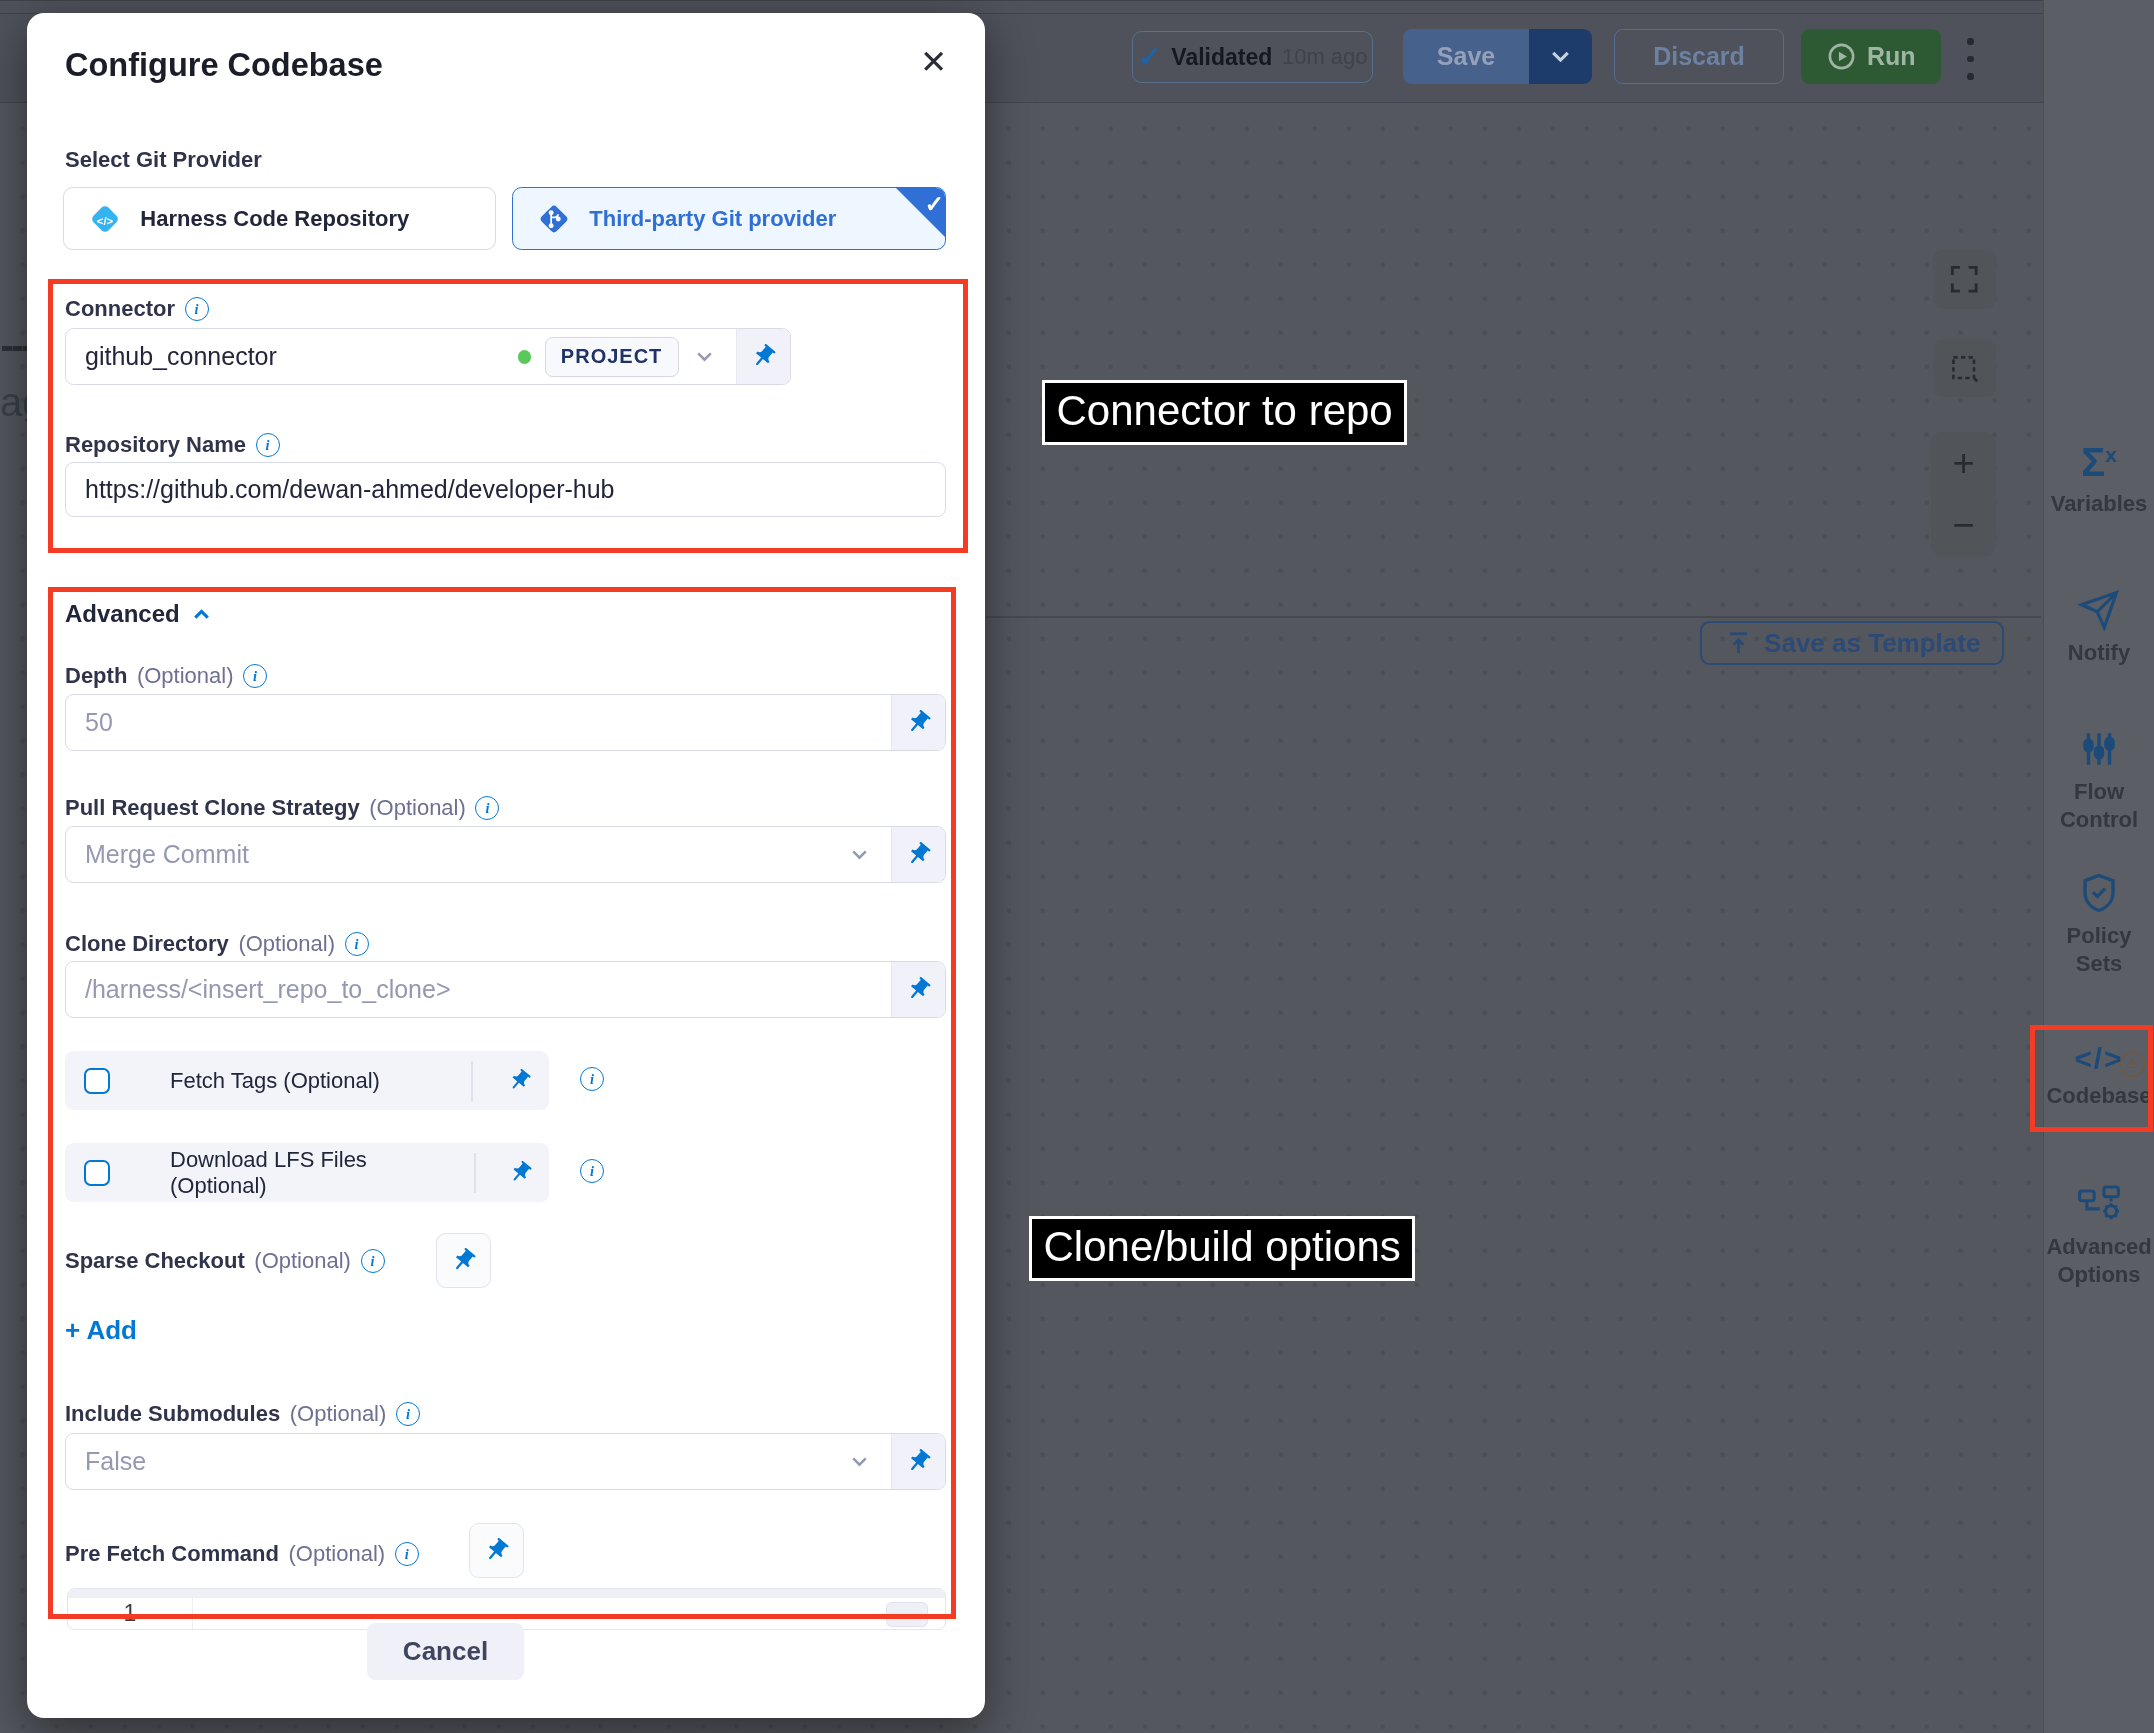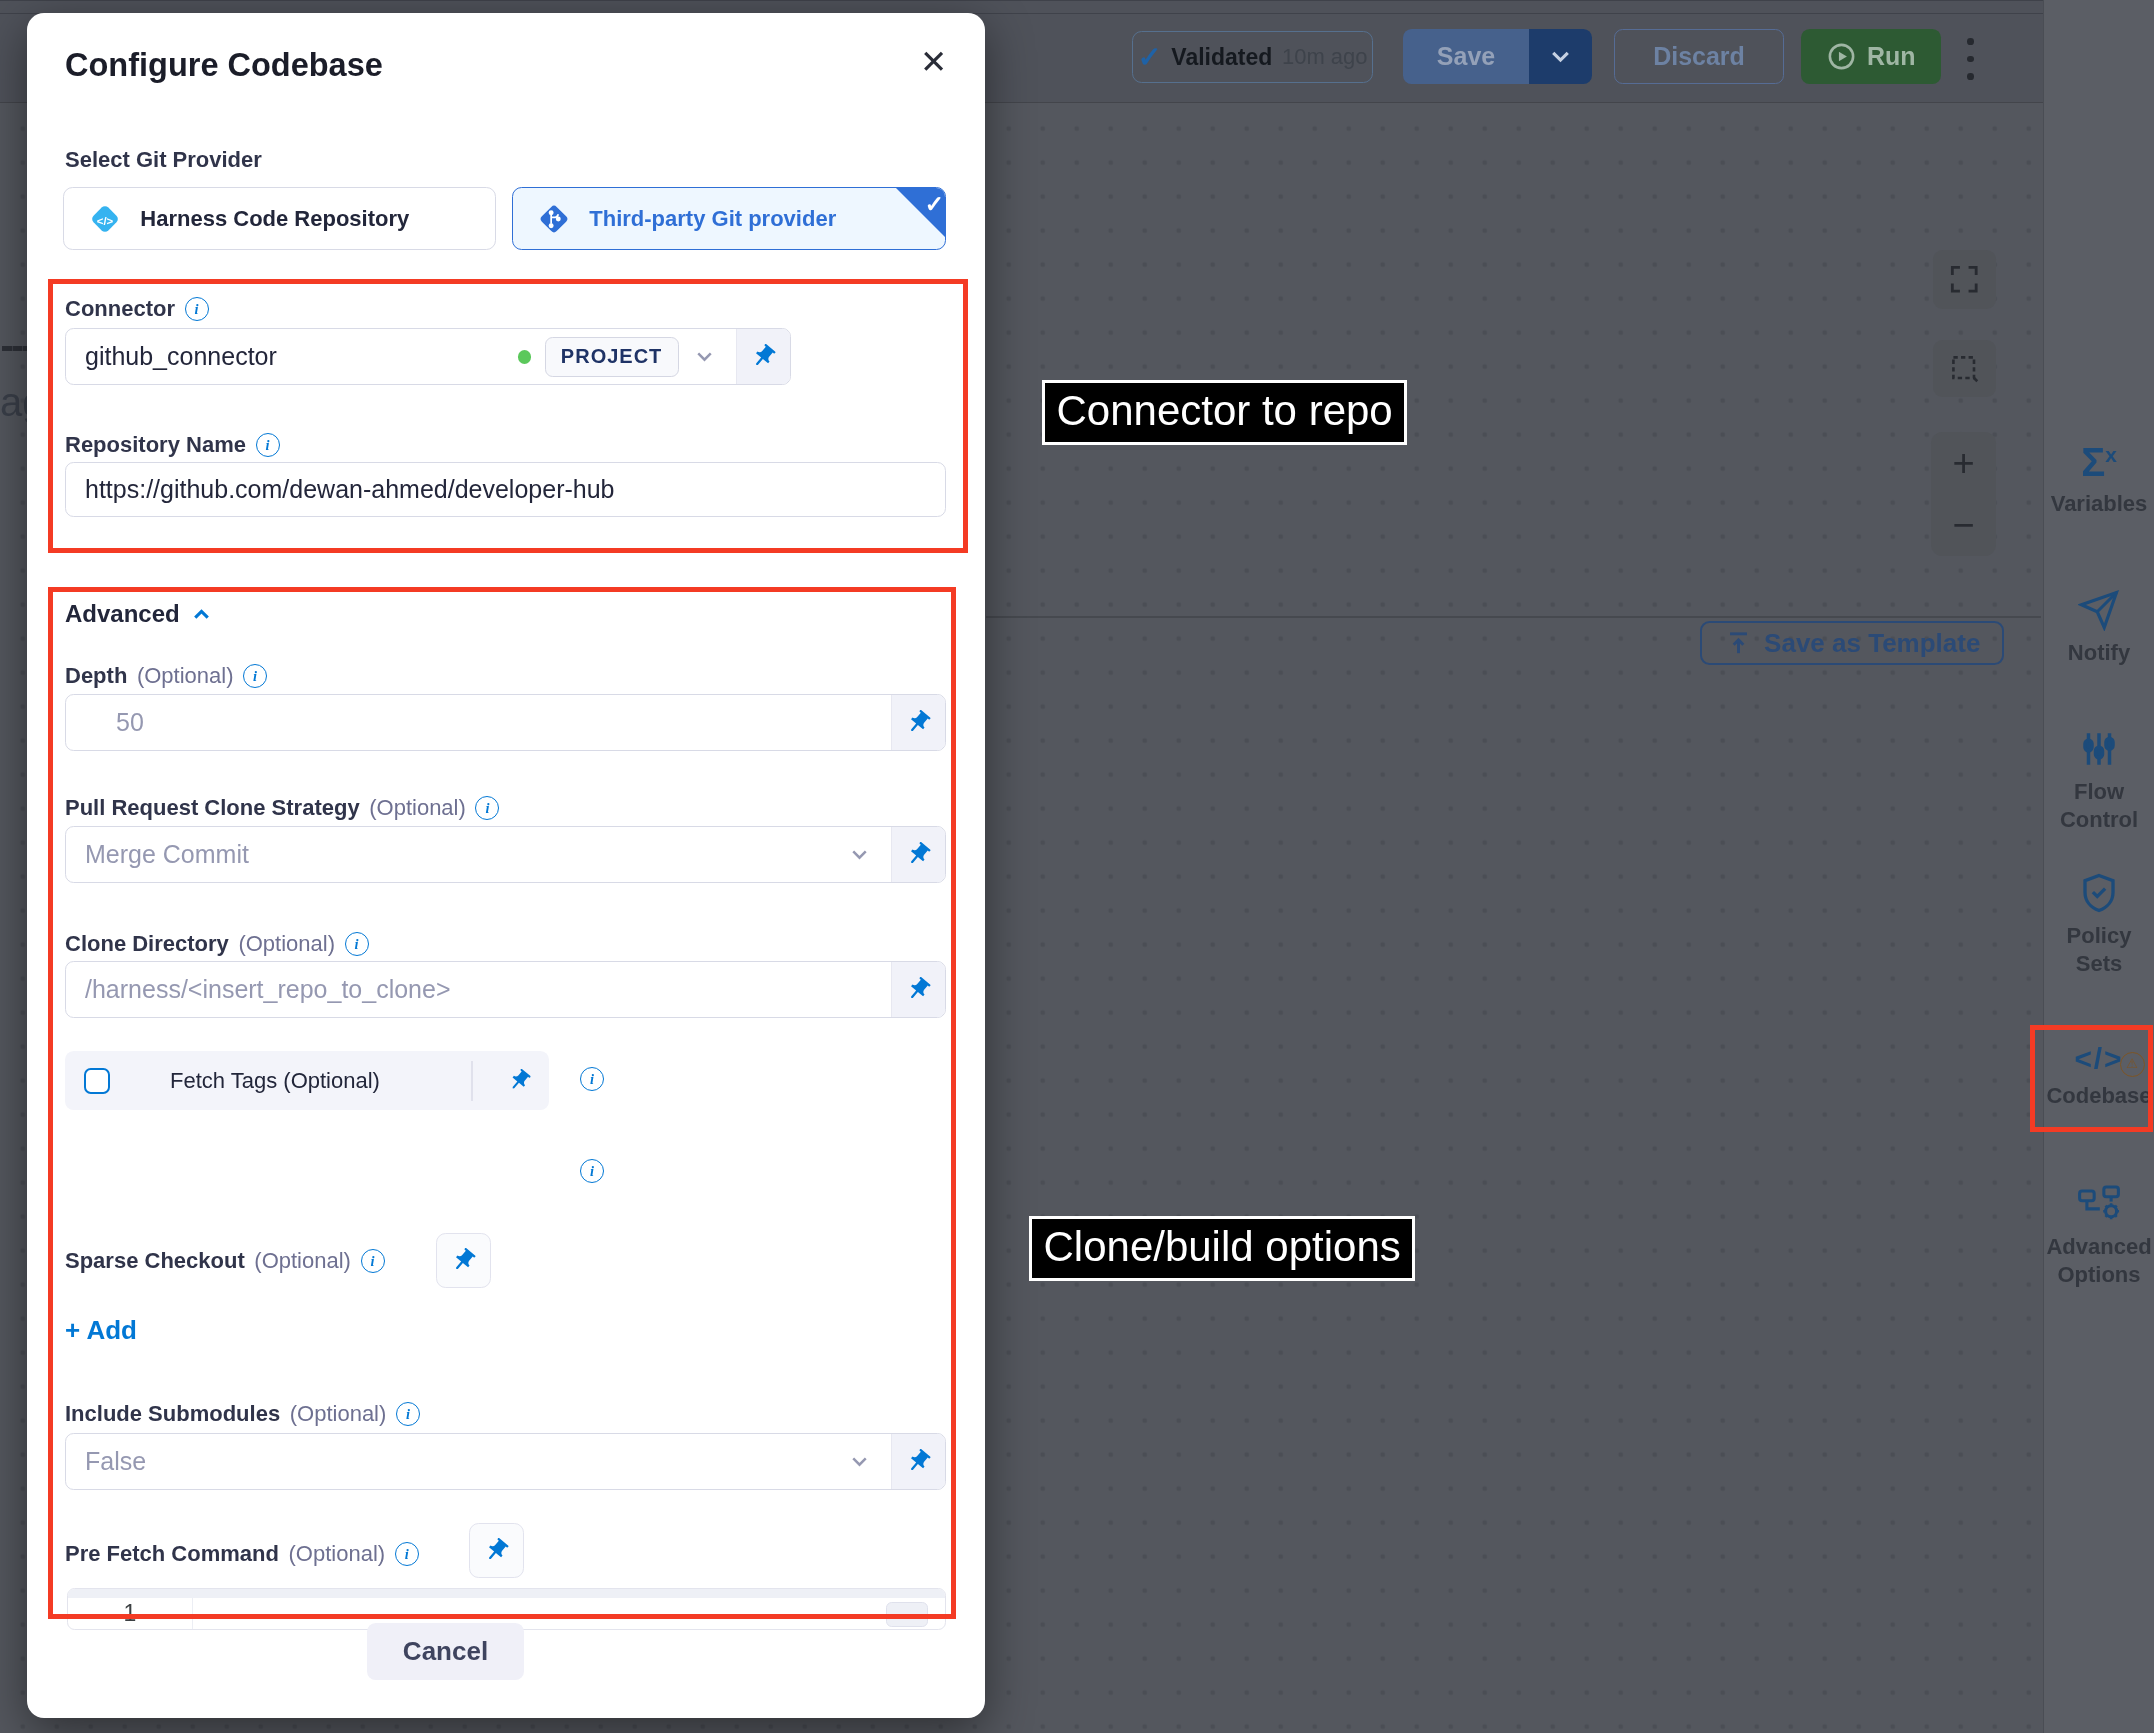--- a/index.html
+++ b/index.html
@@ -281,21 +281,21 @@
       <svg width="25" height="25" viewBox="0 0 24 24" fill="none" stroke="#0278d5" stroke-width="3">
           <polyline points="6 15 12 9 18 15"></polyline>
         </svg>
     </div>
 
     <div class="t flabel" style="left:38px;top:650px;">
       <span>Depth</span>
         <span class="opt">(Optional)</span>
         <span class="info">i</span>
     </div>
-    <div class="t group" style="left:38px;top:681px;width:881px;padding-left:31px;">
+    <div class="t group" style="left:38px;top:681px;width:881px;">
       <div class="main">
           <span class="ph">50</span>
         </div>
       <div class="addon">
         <svg width="27" height="27" viewBox="0 0 24 24" fill="#0278d5">
             <path transform="rotate(40 12 12)" d="M16 9V4h1c.55 0 1-.45 1-1s-.45-1-1-1H7c-.55 0-1 .45-1 1s.45 1 1 1h1v5c0 1.66-1.34 3-3 3v2h5.97v7l1 1 1-1v-7H19v-2c-1.66 0-3-1.34-3-3z"></path>
           </svg>
       </div>
     </div>
 
@@ -339,20 +339,30 @@
       <span class="lab">Fetch Tags (Optional)</span>
       <span class="div"></span>
       <span class="pinbox">
         <svg width="25" height="25" viewBox="0 0 24 24" fill="#0278d5">
             <path transform="rotate(40 12 12)" d="M16 9V4h1c.55 0 1-.45 1-1s-.45-1-1-1H7c-.55 0-1 .45-1 1s.45 1 1 1h1v5c0 1.66-1.34 3-3 3v2h5.97v7l1 1 1-1v-7H19v-2c-1.66 0-3-1.34-3-3z"></path>
           </svg>
       </span>
     </div>
     <span class="t info" style="left:553px;top:1054px;">i</span>
 
+    <div class="t cbrow" style="left:38px;top:1130px;width:484px;">
+      <span class="cb"></span>
+      <span class="lab">Download LFS Files (Optional)</span>
+      <span class="div"></span>
+      <span class="pinbox">
+        <svg width="25" height="25" viewBox="0 0 24 24" fill="#0278d5">
+            <path transform="rotate(40 12 12)" d="M16 9V4h1c.55 0 1-.45 1-1s-.45-1-1-1H7c-.55 0-1 .45-1 1s.45 1 1 1h1v5c0 1.66-1.34 3-3 3v2h5.97v7l1 1 1-1v-7H19v-2c-1.66 0-3-1.34-3-3z"></path>
+          </svg>
+      </span>
+    </div>
     <span class="t info" style="left:553px;top:1146px;">i</span>
 
     <div class="t flabel" style="left:38px;top:1235px;">
       <span>Sparse Checkout</span>
         <span class="opt">(Optional)</span>
         <span class="info">i</span>
     </div>
     <div class="t pinbtn" style="left:409px;top:1220px;">
       <svg width="27" height="27" viewBox="0 0 24 24" fill="#0278d5">
           <path transform="rotate(40 12 12)" d="M16 9V4h1c.55 0 1-.45 1-1s-.45-1-1-1H7c-.55 0-1 .45-1 1s.45 1 1 1h1v5c0 1.66-1.34 3-3 3v2h5.97v7l1 1 1-1v-7H19v-2c-1.66 0-3-1.34-3-3z"></path>

